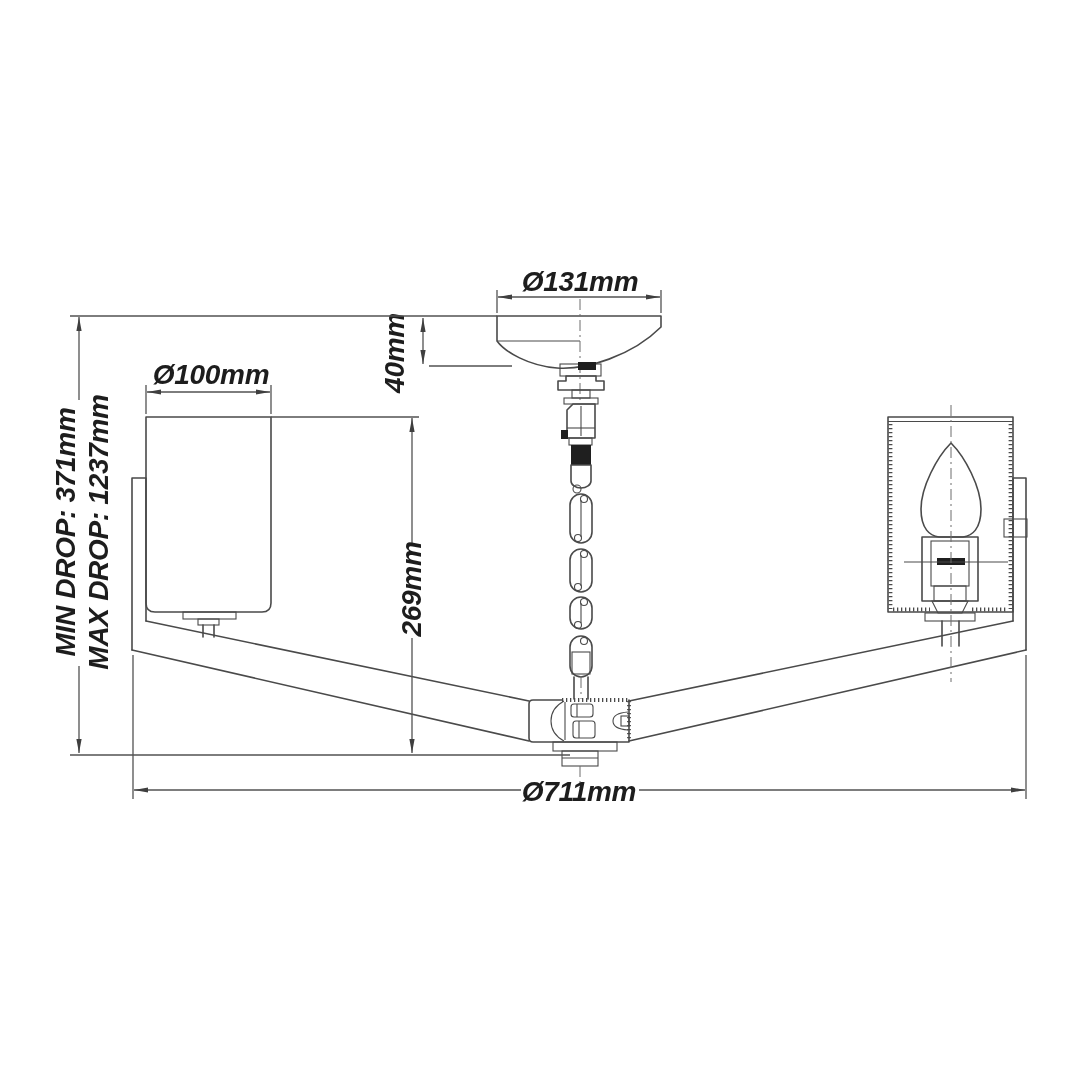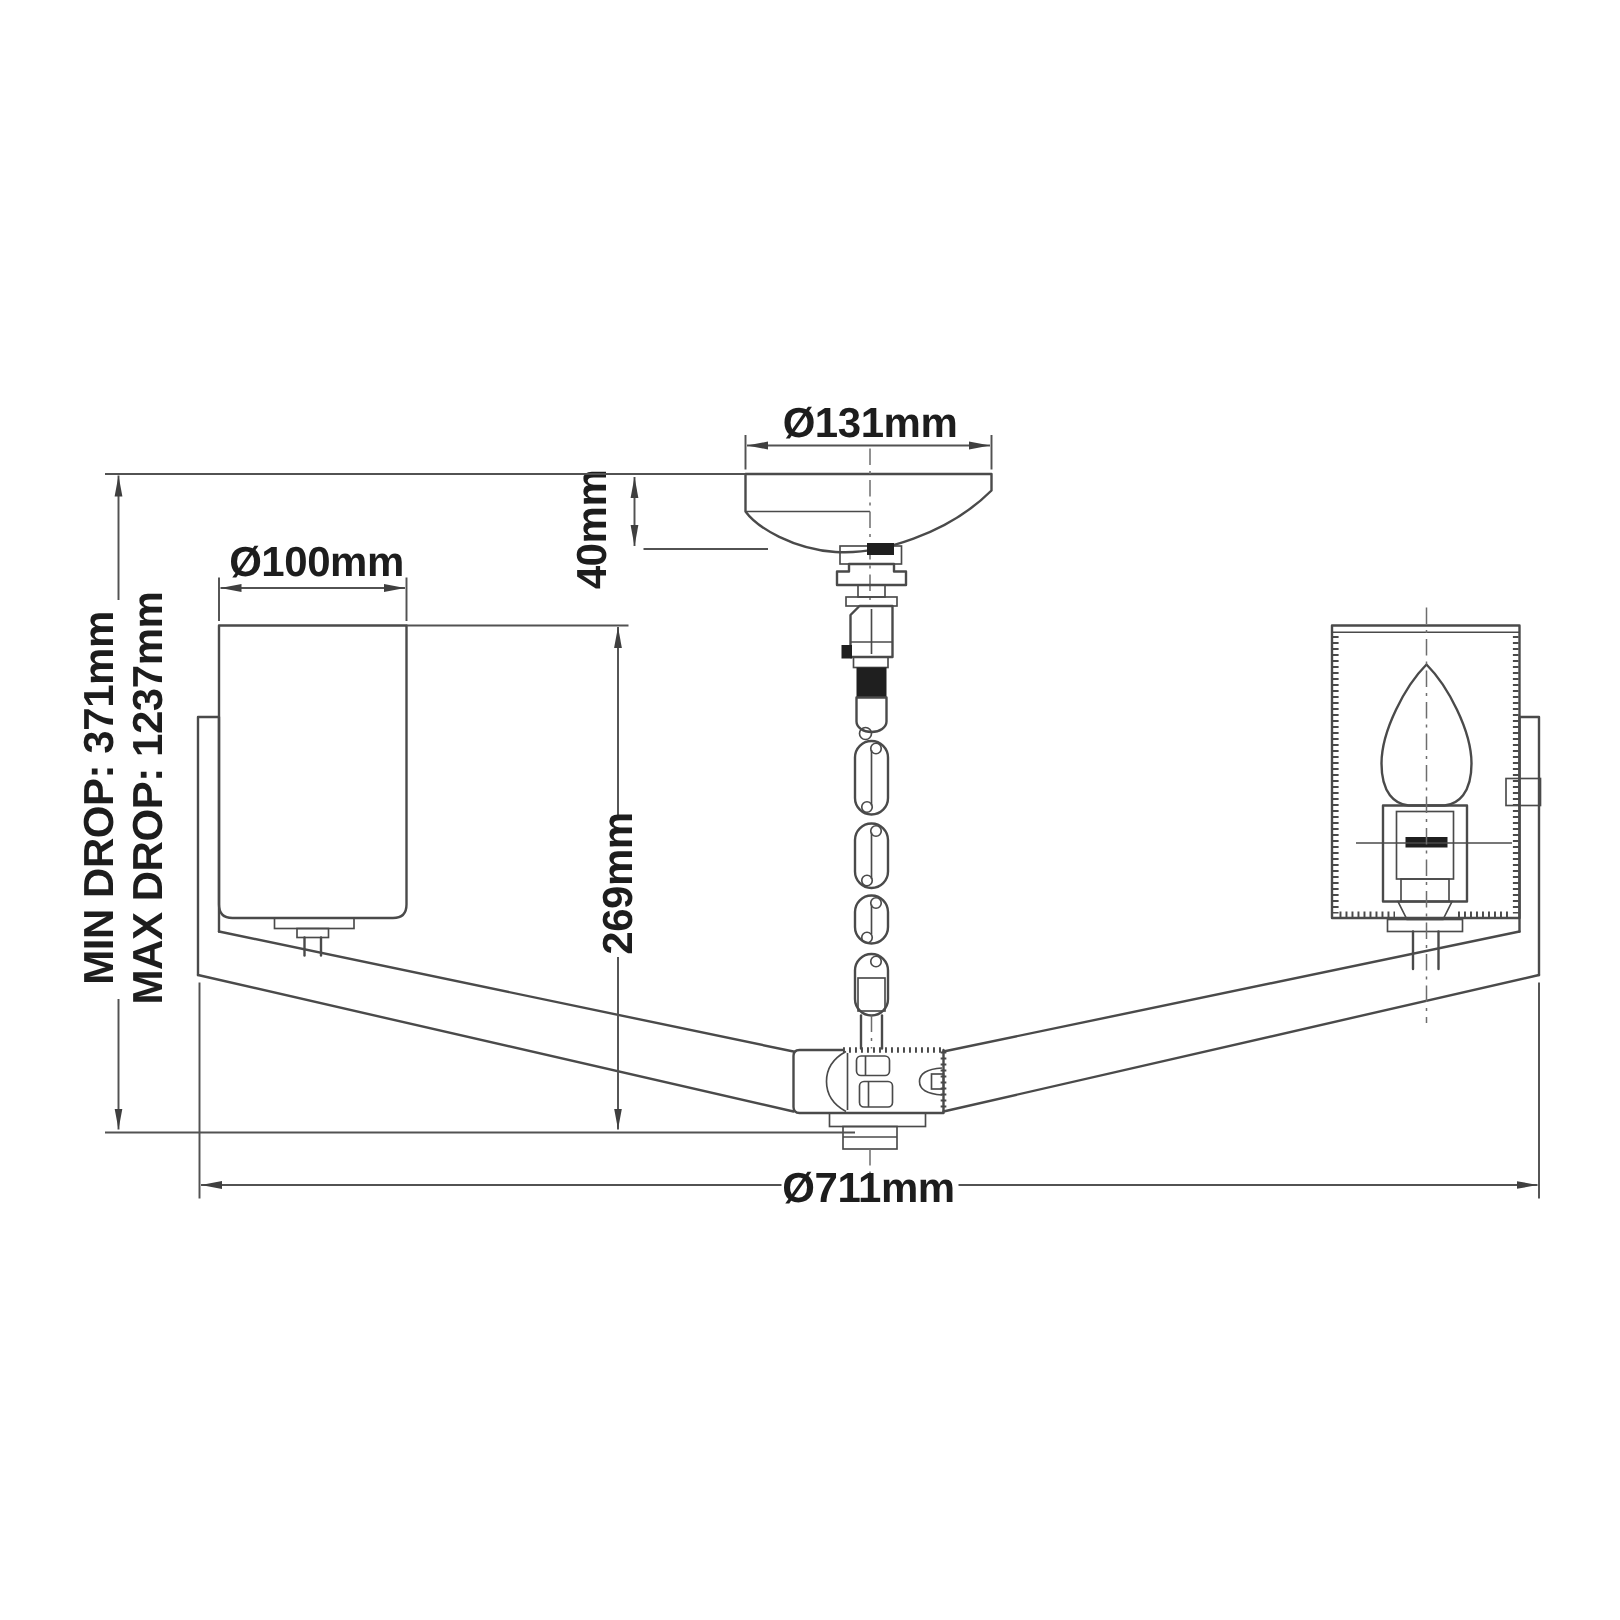--- a/index.html
+++ b/index.html
@@ -1,19 +1,19 @@
 <!DOCTYPE html>
 <html style="--background: #ffffff; --line: #4a4a4a; --dim_line: #525252; --text: #1d1d1d;"><head>
 <meta charset="utf-8">
 <style>
   :root{
     --background:#ffffff; --line:#4a4a4a; --dim_line:#525252; --text:#1d1d1d;
   }
   html,body{margin:0;padding:0;background:#e8e8e8;}
-  #canvas{width:1080px;height:1080px;background:var(--background);position:relative;margin:0 auto;overflow:hidden;}
+  #canvas{width:1080px;height:1080px;background:var(--background);position:relative;margin:0 auto;overflow:hidden;font-style:italic;}
   svg{position:absolute;left:0;top:0;}
   .fix{fill:none;stroke:var(--line);stroke-width:1.6;stroke-linejoin:round;stroke-linecap:round;}
   .thin{fill:none;stroke:var(--line);stroke-width:1.1;}
   .dim{fill:none;stroke:var(--dim_line);stroke-width:1.3;}
   .stip{fill:none;stroke:var(--line);stroke-width:3.8;stroke-dasharray:1.3 2.7;}
   .cl{fill:none;stroke:#6d6d6d;stroke-width:1;stroke-dasharray:11 4 2 4;}
   .dk{fill:#1f1f1f;stroke:none;}
   text{font-family:"Liberation Sans","DejaVu Sans",sans-serif;font-weight:bold;font-size:28px;
        fill:var(--text);letter-spacing:-0.3px;}
 </style>

